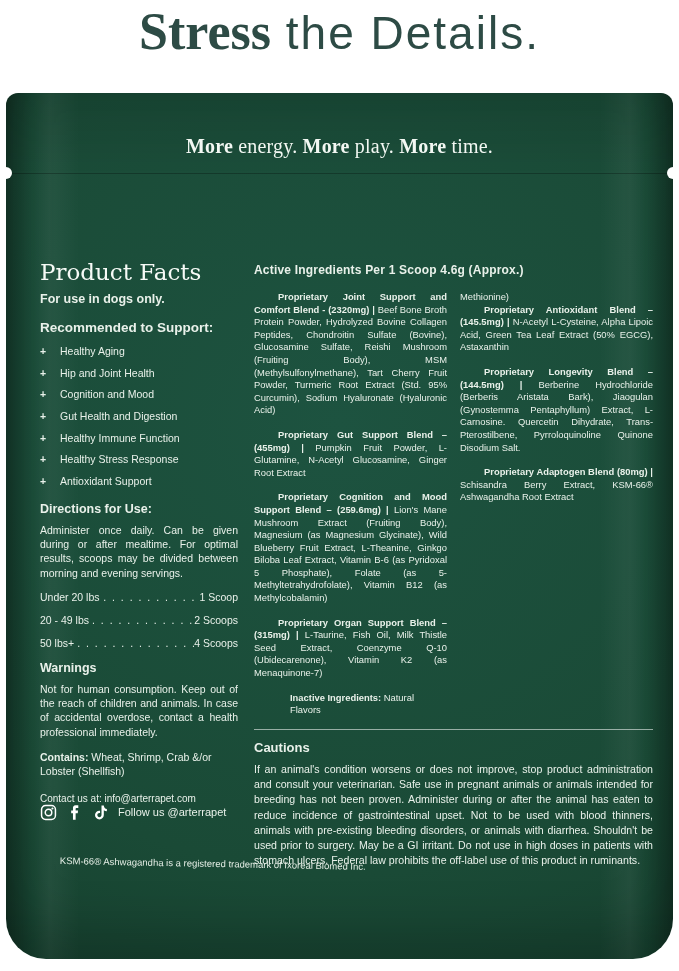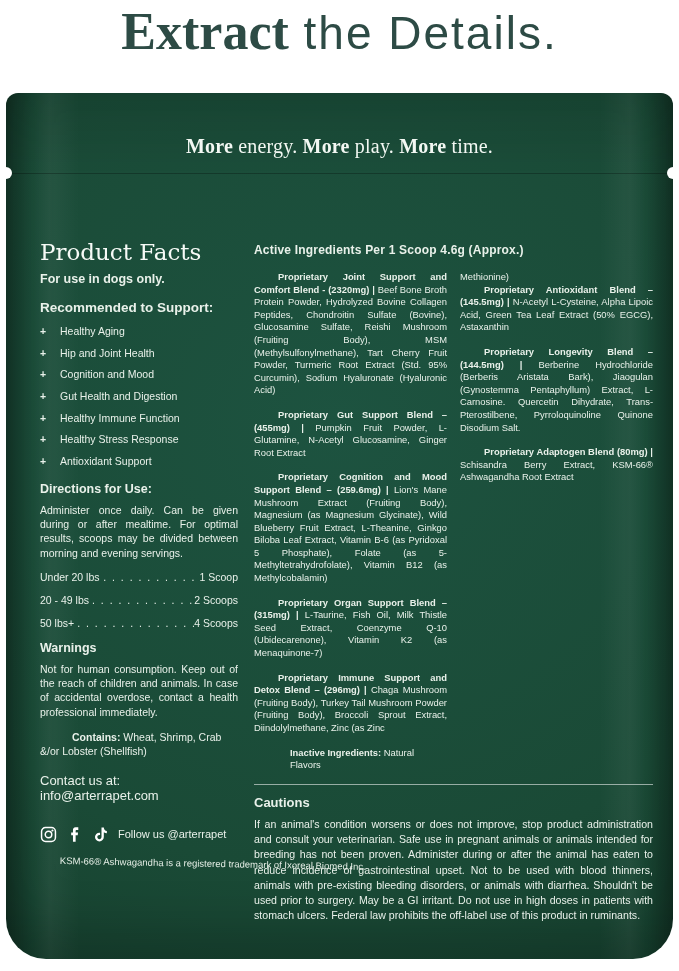--- a/index.html
+++ b/index.html
@@ -23,41 +23,41 @@
        border-bottom:1px solid rgba(0,0,0,.18);border-radius:12px 12px 0 0;}
   .notch{position:absolute;top:74px;width:12px;height:12px;background:#ffffff;border-radius:50%;}
   .notch.left{left:-6px;} .notch.right{right:-6px;}
 
   
   .tagline{position:absolute;top:42px;left:0;width:100%;text-align:center;
        font-family:"Liberation Serif",serif;font-size:20px;color:#f3f8f3;letter-spacing:.2px;}
   .tagline b{font-weight:bold;}
 
   
-  .content{position:absolute;left:34px;top:146px;right:20px;display:flex;gap:16px;}
+  .content{position:absolute;left:34px;top:166px;right:20px;display:flex;gap:16px;}
 
   
   .pf{width:198px;flex:0 0 198px;}
   .pf-title{font-family:"DejaVu Serif",serif;font-weight:400;font-size:23px;color:#f6faf6;margin:0 0 7px 0;}
   .pf-sub{font-weight:bold;font-size:12.5px;margin:0 0 14px 0;}
   .pf-h{font-weight:bold;font-size:13.5px;margin:0 0 10px 0;}
   .sup-list{list-style:none;margin:0 0 14px 0;padding:0;}
   .sup-list li{display:flex;font-size:10.5px;margin-bottom:8.5px;line-height:1.25;}
   .sup-list .plus{width:20px;flex:0 0 20px;font-weight:bold;}
   .pf-h2{font-weight:bold;font-size:12.5px;margin:0 0 7px 0;}
   .pf-p{font-size:10.5px;line-height:1.36;text-align:justify;margin:0 0 11px 0;}
   .dose{margin:2px 0 12px 0;}
   .dose-row{display:flex;align-items:baseline;font-size:10.5px;margin-bottom:11px;}
   .dose-row .lbl{white-space:nowrap;}
   .dose-row .leader{flex:1;overflow:hidden;white-space:nowrap;text-align:center;letter-spacing:1.5px;padding:0 3px;}
   .dose-row .val{white-space:nowrap;}
   .contains{font-size:10.5px;line-height:1.36;margin:0 0 14px 0;}
-  .contains b{font-weight:bold;margin-left:32px;}
+  .contains b{font-weight:bold;}
   .addr{font-size:10.5px;line-height:1.45;margin:0 0 12px 0;}
-  .contact{font-size:13px;margin:0 0 23px 0;}
+  .contact{font-size:10px;margin:0 0 0 0;}
   .social{display:flex;align-items:center;gap:9px;}
   .social svg{display:block;}
   .social .follow{font-size:11px;}
 
   
   .ai{flex:1;min-width:0;}
   .ai-h{font-weight:bold;font-size:12px;margin:4px 0 14px 0;letter-spacing:.2px;}
   .ai-cols{display:flex;gap:13px;}
   .ai-col{flex:1;min-width:0;}
   .blend{font-size:9.4px;line-height:1.34;text-align:justify;margin:0 0 12px 0;}
@@ -69,21 +69,21 @@
   .cau-p{font-size:10.6px;line-height:1.44;text-align:justify;margin:0;}
 
   
   .footnote{position:absolute;left:54px;top:762px;width:390px;font-size:9.5px;color:#e4ede5;
        transform:rotate(1.1deg);transform-origin:left top;}
 </style>
 </head>
 <body>
 
 <div class="page-heading">
-  <span class="hb">Extract</span><span class="hr"> the Details.</span>
+  <span class="hb">Stress</span><span class="hr"> the Details.</span>
 </div>
 
 <div class="bag">
   <div class="bag-top-shade"></div>
   <div class="notch left"></div>
   <div class="notch right"></div>
 
   <div class="tagline">
     <b>More</b><span> energy. </span><b>More</b><span> play. </span><b>More</b><span> time.</span>
   </div>
@@ -179,21 +179,20 @@
 
     <div class="ai">
       <p class="ai-h">Active Ingredients Per 1 Scoop 4.6g (Approx.)</p>
 
       <div class="ai-cols">
         <div class="ai-col">
           <p class="blend"><b>Proprietary Joint Support and Comfort Blend - (2320mg) |</b><span> Beef Bone Broth Protein Powder, Hydrolyzed Bovine Collagen Peptides, Chondroitin Sulfate (Bovine), Glucosamine Sulfate, Reishi Mushroom (Fruiting Body), MSM (Methylsulfonylmethane), Tart Cherry Fruit Powder, Turmeric Root Extract (Std. 95% Curcumin), Sodium Hyaluronate (Hyaluronic Acid)</span></p>
           <p class="blend"><b>Proprietary Gut Support Blend – (455mg) |</b><span> Pumpkin Fruit Powder, L-Glutamine, N-Acetyl Glucosamine, Ginger Root Extract</span></p>
           <p class="blend"><b>Proprietary Cognition and Mood Support Blend – (259.6mg) |</b><span> Lion's Mane Mushroom Extract (Fruiting Body), Magnesium (as Magnesium Glycinate), Wild Blueberry Fruit Extract, L-Theanine, Ginkgo Biloba Leaf Extract, Vitamin B-6 (as Pyridoxal 5 Phosphate), Folate (as 5-Methyltetrahydrofolate), Vitamin B12 (as Methylcobalamin)</span></p>
           <p class="blend"><b>Proprietary Organ Support Blend – (315mg) |</b><span> L-Taurine, Fish Oil, Milk Thistle Seed Extract, Coenzyme Q-10 (Ubidecarenone), Vitamin K2 (as Menaquinone-7)</span></p>
-          <p class="blend"><b>Proprietary Immune Support and Detox Blend – (296mg) |</b><span> Chaga Mushroom (Fruiting Body), Turkey Tail Mushroom Powder (Fruiting Body), Broccoli Sprout Extract, Diindolylmethane, Zinc (as Zinc</span></p>
           <p class="inactive"><b>Inactive Ingredients:</b><span> Natural Flavors</span></p>
         </div>
 
         <div class="ai-col">
           <p class="cont">Methionine)</p>
           <p class="blend"><b>Proprietary Antioxidant Blend – (145.5mg) |</b><span> N-Acetyl L-Cysteine, Alpha Lipoic Acid, Green Tea Leaf Extract (50% EGCG), Astaxanthin</span></p>
           <p class="blend"><b>Proprietary Longevity Blend – (144.5mg) |</b><span> Berberine Hydrochloride (Berberis Aristata Bark), Jiaogulan (Gynostemma Pentaphyllum) Extract, L-Carnosine. Quercetin Dihydrate, Trans-Pterostilbene, Pyrroloquinoline Quinone Disodium Salt.</span></p>
           <p class="blend"><b>Proprietary Adaptogen Blend (80mg) |</b><span> Schisandra Berry Extract, KSM-66® Ashwagandha Root Extract</span></p>
         </div>
       </div>

